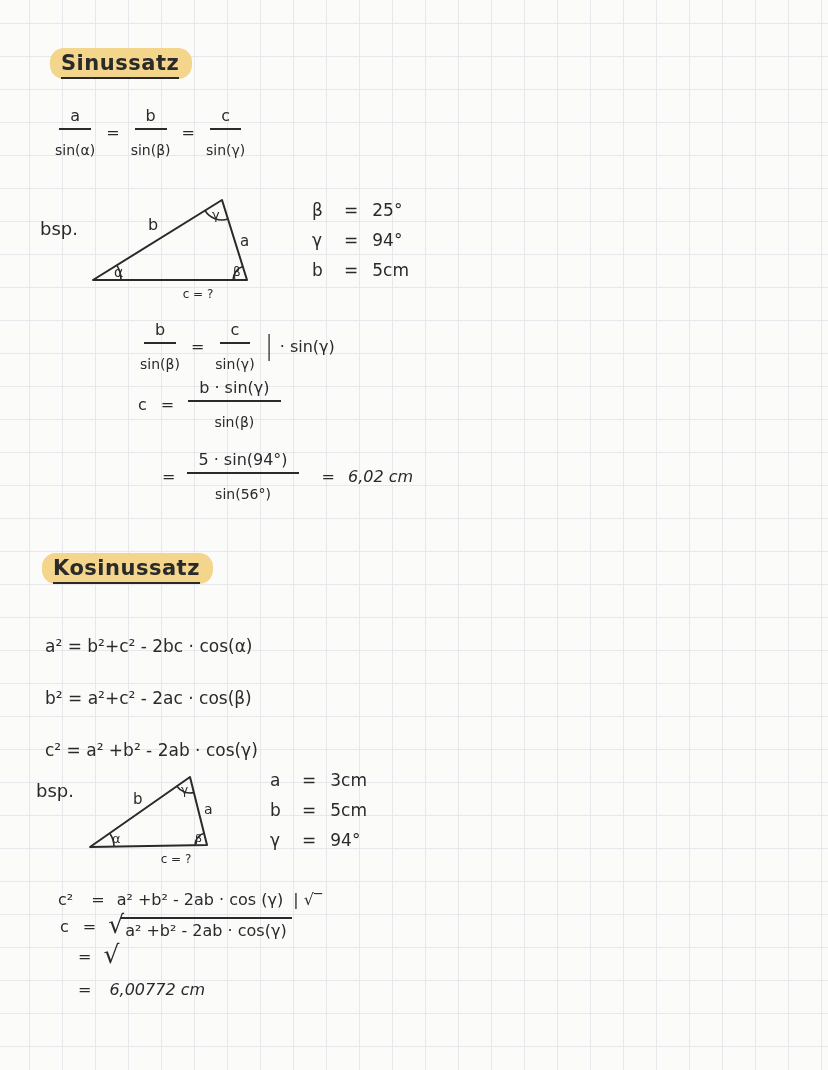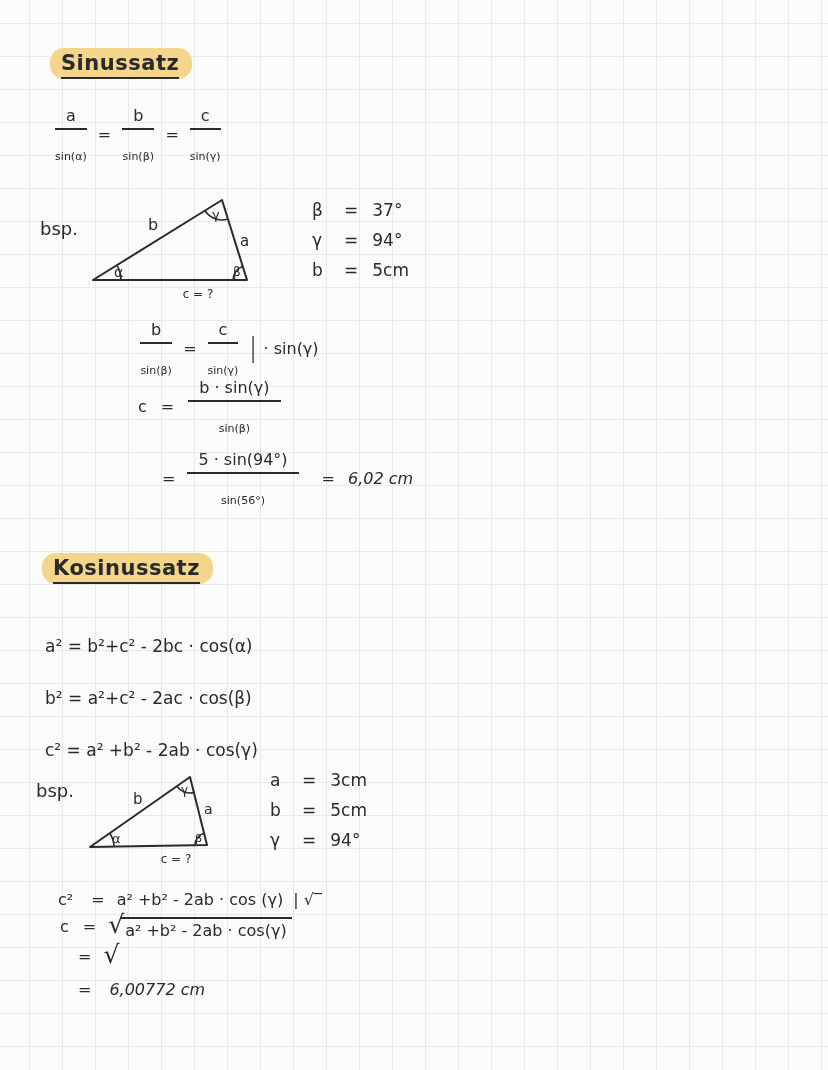--- a/index.html
+++ b/index.html
@@ -40,21 +40,21 @@
   }
   .mrow {
     position: absolute;
     display: flex;
     align-items: center;
     font-size: 16px;
     white-space: nowrap;
   }
   .frac { display: inline-flex; flex-direction: column; align-items: center; }
   .frac .num { border-bottom: 2px solid var(--ink); padding: 0 11px 3px; text-align: center; }
-  .frac .den { padding-top: 20px; font-size: 11px; }
+  .frac .den { padding-top: 12px; font-size: 14px; }
   .eq { margin: 0 11px; }
   .pipe { font-size: 27px; font-weight: 300; margin: 0 6px 0 10px; transform: translateY(-2px); }
   .plain-label { position: absolute; font-size: 18px; margin-top: 16px; }
   .given { position: absolute; display: flex; flex-direction: column; font-size: 17px; }
   .given-row { display: flex; align-items: baseline; height: 30px; }
   .given-row .sym { min-width: 18px; }
   .given-row .geq { margin: 0 14px; }
   .triangle-svg { position: absolute; }
   .triangle-svg text { fill: var(--ink); font-family: "DejaVu Sans", sans-serif; }
   .formula-line { height: 32px; display: flex; align-items: center; margin-top: 20px; }
@@ -106,21 +106,21 @@
     <text x="132" y="29" font-size="13">γ</text>
     <text x="34" y="87" font-size="14">α</text>
     <text x="153" y="86" font-size="12">β</text>
     <text x="118" y="108" font-size="12" text-anchor="middle">c = ?</text>
   </svg>
 
   <div class="given" style="left:312px; top:200px;">
     <div class="given-row">
       <span class="sym">β</span>
       <span class="geq">=</span>
-      <span class="val">37°</span>
+      <span class="val">25°</span>
     </div>
     <div class="given-row">
       <span class="sym">γ</span>
       <span class="geq">=</span>
       <span class="val">94°</span>
     </div>
     <div class="given-row">
       <span class="sym">b</span>
       <span class="geq">=</span>
       <span class="val">5cm</span>

